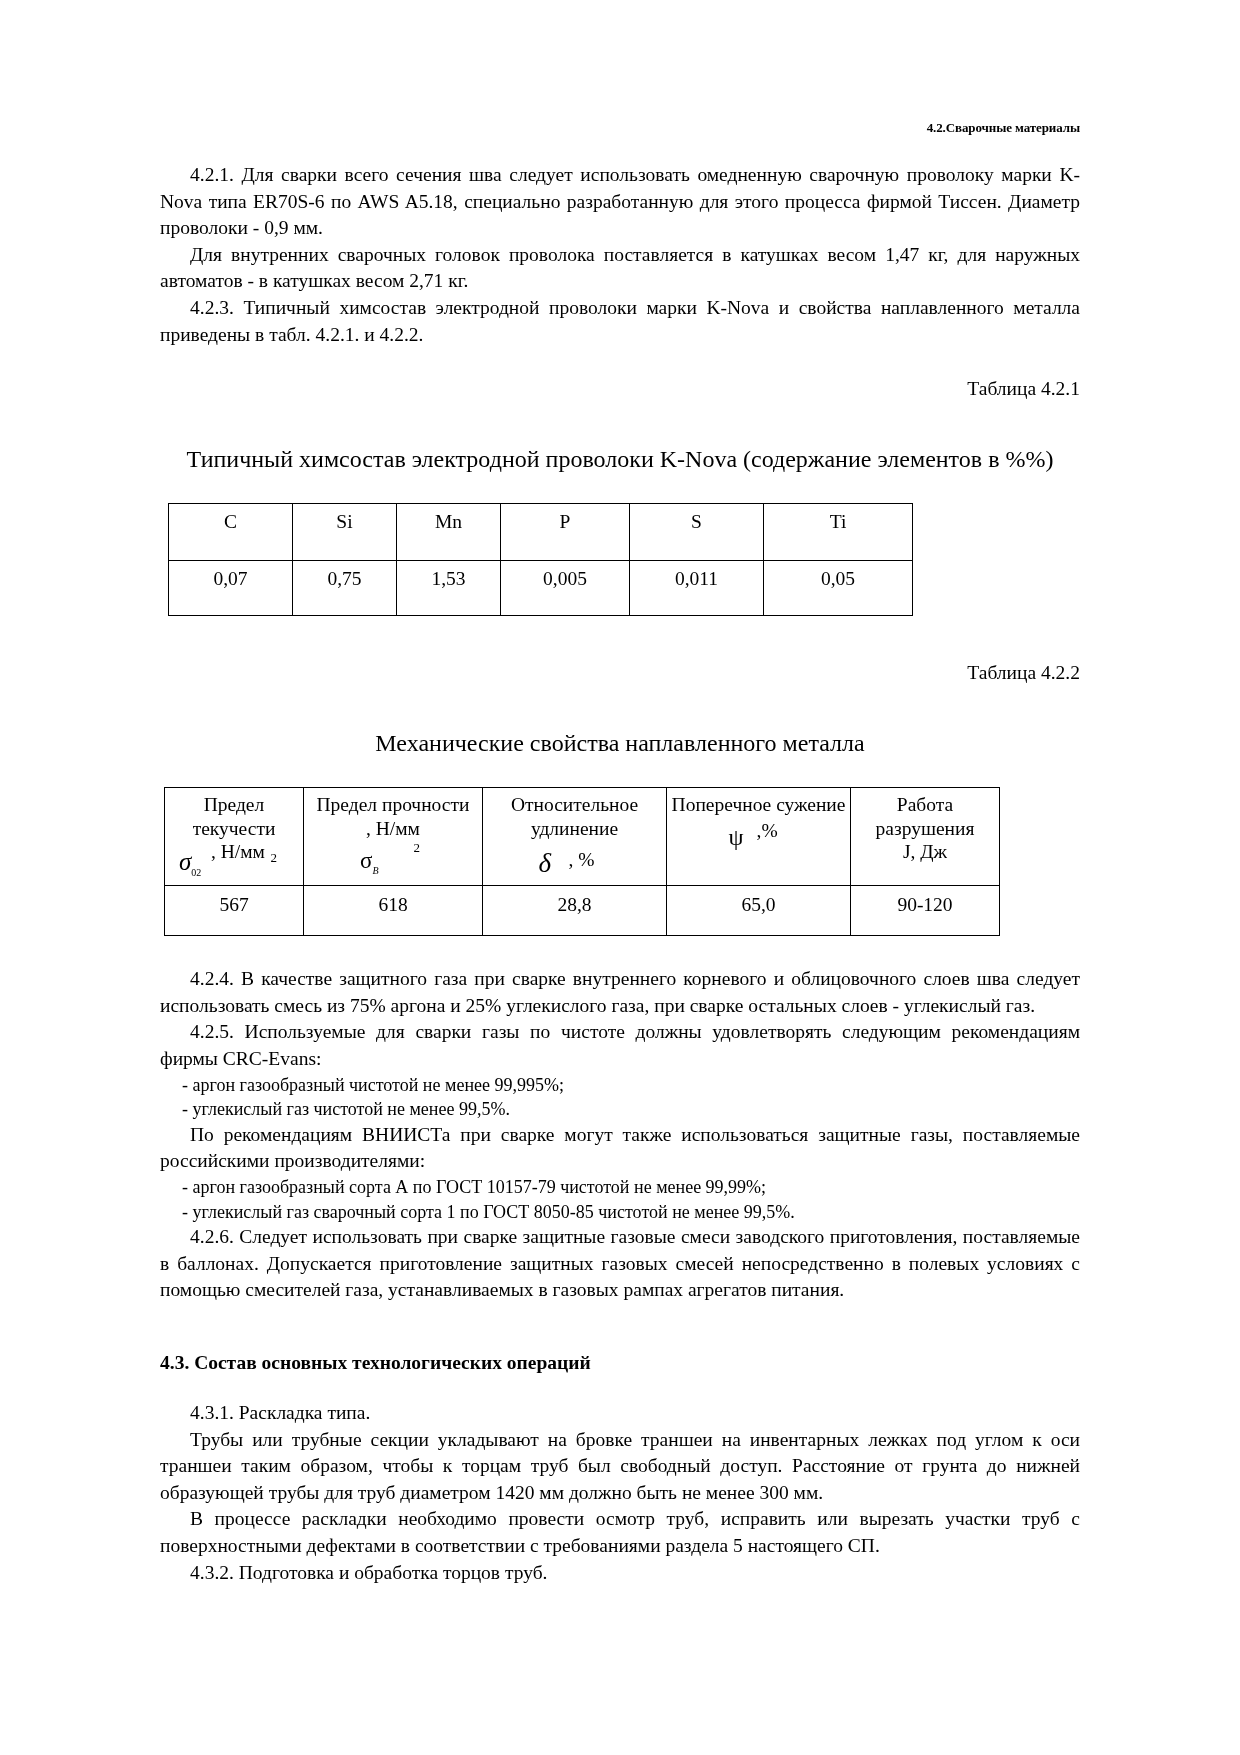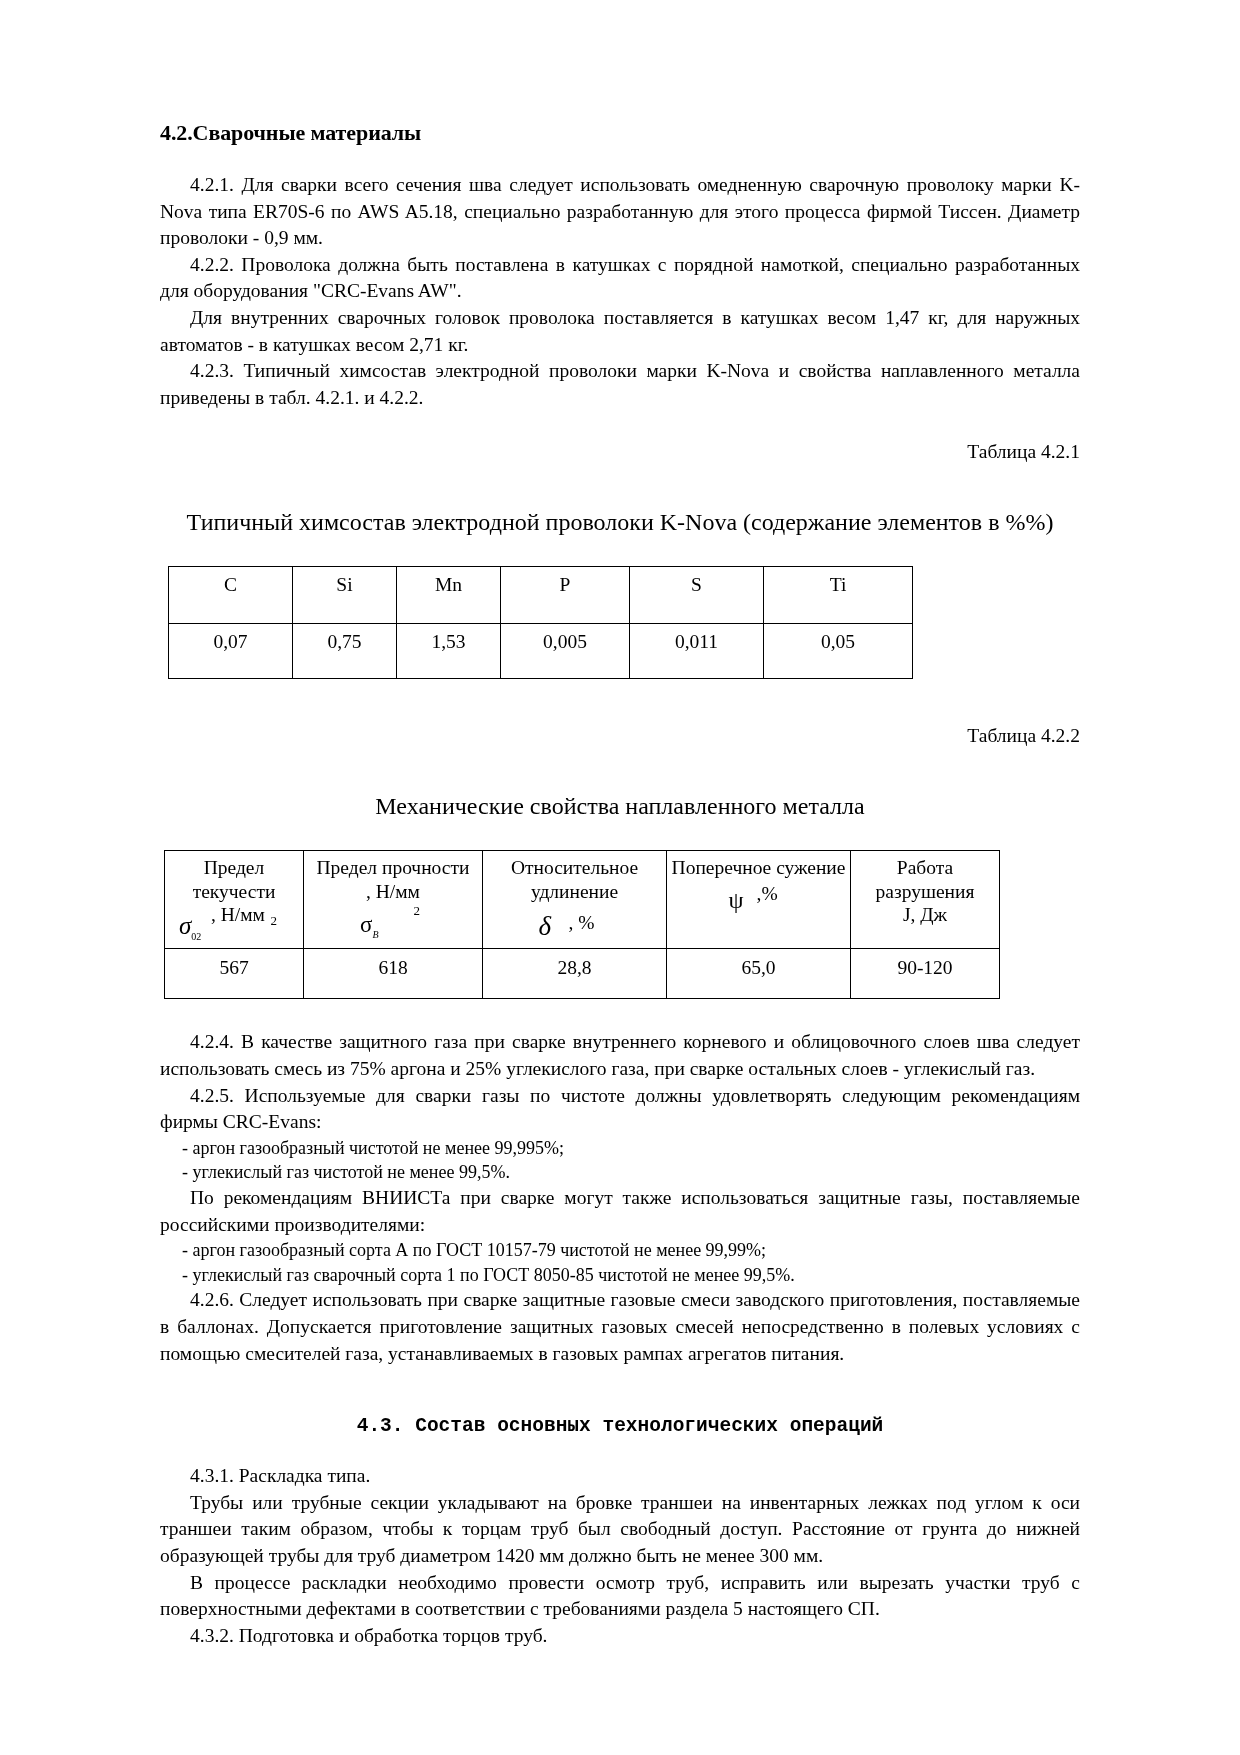--- a/index.html
+++ b/index.html
@@ -20,32 +20,30 @@
     height: 1755px;
     box-sizing: border-box;
     padding: 120px 160px 0 160px;
   }
   .content {
     width: 920px;
   }
 
   
   .section-heading {
-    text-align: left;
+    text-align: right;
     font-weight: bold;
-    font-size: 22px;
+    font-size: 13px;
     margin: 0 0 26px 0;
     letter-spacing: -0.1px;
   }
   .section-heading-mid {
-    text-align: center;
     font-weight: bold;
     font-size: 19.5px;
     margin: 30px 0 26px 0;
-    font-family: Liberation Mono, monospace;
   }
 
   
   p.body {
     margin: 0;
     font-size: 19.5px;
     line-height: 1.365;
     text-align: justify;
     text-indent: 30px;
     hyphens: none;
@@ -204,21 +202,20 @@
 </style>
 </head>
 <body>
 
 <div class="page">
   <div class="content">
 
     <h1 class="section-heading">4.2.Сварочные материалы</h1>
 
     <p class="body">4.2.1. Для сварки всего сечения шва следует использовать омедненную сварочную проволоку марки K-Nova типа ER70S-6 по AWS A5.18, специально разработанную для этого процесса фирмой Тиссен. Диаметр проволоки - 0,9 мм.</p>
-    <p class="body">4.2.2. Проволока должна быть поставлена в катушках с порядной намоткой, специально разработанных для оборудования "CRC-Evans AW".</p>
     <p class="body">Для внутренних сварочных головок проволока поставляется в катушках весом 1,47 кг, для наружных автоматов - в катушках весом 2,71 кг.</p>
     <p class="body">4.2.3. Типичный химсостав электродной проволоки марки K-Nova и свойства наплавленного металла приведены в табл. 4.2.1. и 4.2.2.</p>
 
     <div class="spacer-md"></div>
 
     <p class="table-number">Таблица 4.2.1</p>
 
     <div class="spacer-lg"></div>
 
     <p class="table-title">Типичный химсостав электродной проволоки K-Nova (содержание элементов в %%)</p>

